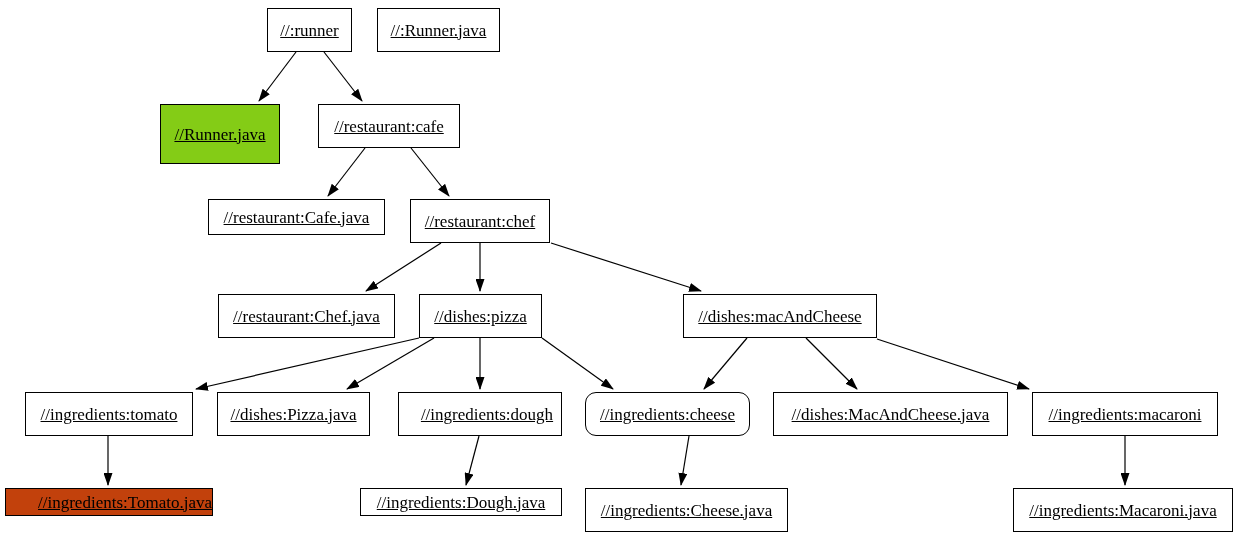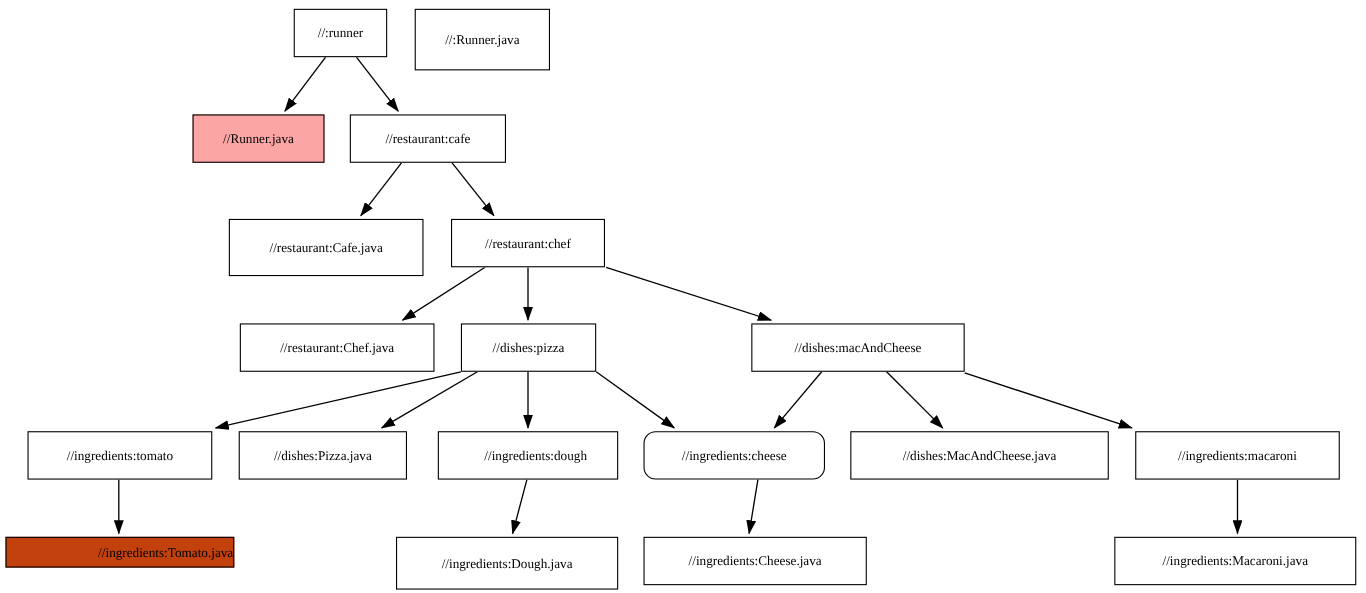--- a/index.html
+++ b/index.html
@@ -30,23 +30,24 @@
     position: absolute;
     box-sizing: border-box;
     background: #ffffff;
     border: 1px solid #000000;
     display: flex;
     align-items: center;
     justify-content: center;
     white-space: nowrap;
   }
   .node span {
-    font-size: 12px;
+    font-size: 17px;
     color: #000000;
     line-height: 1;
+    text-decoration: underline;
   }
 </style>
 </head>
 <body>
 
 <div id="canvas">
   <svg id="edges" viewBox="0 0 1242 539" xmlns="http://www.w3.org/2000/svg">
     <defs>
       <marker id="arrowhead" markerUnits="userSpaceOnUse" markerWidth="13" markerHeight="9" refX="12" refY="4.5" orient="auto">
         <path d="M0,0 L13,4.5 L0,9 Z" fill="#000000"></path>
@@ -70,30 +71,30 @@
         <line x1="108" y1="436" x2="108" y2="485" stroke="#000000" marker-end="url(#arrowhead)"></line>
         <line x1="479" y1="436" x2="466" y2="485" stroke="#000000" marker-end="url(#arrowhead)"></line>
         <line x1="689" y1="436" x2="681" y2="485" stroke="#000000" marker-end="url(#arrowhead)"></line>
         <line x1="1125" y1="436" x2="1125" y2="485" stroke="#000000" marker-end="url(#arrowhead)"></line>
       </g>
   </svg>
   <div id="nodes">
       <div class="node" style="left: 267px; top: 8px; width: 85px; height: 44px; background: rgb(255, 255, 255); border-color: rgb(0, 0, 0);">
         <span style="color: rgb(0, 0, 0);">//:runner</span>
       </div>
-      <div class="node" style="left: 377px; top: 8px; width: 123px; height: 56px; background: rgb(255, 255, 255); border-color: rgb(0, 0, 0);">
+      <div class="node" style="left: 377px; top: 8px; width: 123px; height: 44px; background: rgb(255, 255, 255); border-color: rgb(0, 0, 0);">
         <span style="color: rgb(0, 0, 0);">//:Runner.java</span>
       </div>
-      <div class="node" style="left: 175px; top: 104px; width: 120px; height: 44px; background: #fca5a5; border-color: rgb(0, 0, 0);">
+      <div class="node" style="left: 160px; top: 104px; width: 120px; height: 60px; background: #84cc16; border-color: rgb(0, 0, 0);">
         <span style="color: rgb(0, 0, 0);">//Runner.java</span>
       </div>
       <div class="node" style="left: 318px; top: 104px; width: 142px; height: 44px; background: rgb(255, 255, 255); border-color: rgb(0, 0, 0);">
         <span style="color: rgb(0, 0, 0);">//restaurant:cafe</span>
       </div>
-      <div class="node" style="left: 208px; top: 199px; width: 177px; height: 52px; background: rgb(255, 255, 255); border-color: rgb(0, 0, 0);">
+      <div class="node" style="left: 208px; top: 199px; width: 177px; height: 36px; background: rgb(255, 255, 255); border-color: rgb(0, 0, 0);">
         <span style="color: rgb(0, 0, 0);">//restaurant:Cafe.java</span>
       </div>
       <div class="node" style="left: 410px; top: 199px; width: 140px; height: 44px; background: rgb(255, 255, 255); border-color: rgb(0, 0, 0);">
         <span style="color: rgb(0, 0, 0);">//restaurant:chef</span>
       </div>
       <div class="node" style="left: 218px; top: 294px; width: 177px; height: 44px; background: rgb(255, 255, 255); border-color: rgb(0, 0, 0);">
         <span style="color: rgb(0, 0, 0);">//restaurant:Chef.java</span>
       </div>
       <div class="node" style="left: 419px; top: 294px; width: 123px; height: 44px; background: rgb(255, 255, 255); border-color: rgb(0, 0, 0);">
         <span style="color: rgb(0, 0, 0);">//dishes:pizza</span>
@@ -115,21 +116,21 @@
       </div>
       <div class="node" style="left: 773px; top: 392px; width: 235px; height: 44px; background: rgb(255, 255, 255); border-color: rgb(0, 0, 0);">
         <span style="color: rgb(0, 0, 0);">//dishes:MacAndCheese.java</span>
       </div>
       <div class="node" style="left: 1032px; top: 392px; width: 186px; height: 44px; background: rgb(255, 255, 255); border-color: rgb(0, 0, 0);">
         <span style="color: rgb(0, 0, 0);">//ingredients:macaroni</span>
       </div>
       <div class="node" style="left: 5px; top: 488px; width: 208px; height: 28px; background: #c2410c; border-color: rgb(0, 0, 0); justify-content: flex-end;">
         <span style="color: rgb(0, 0, 0);">//ingredients:Tomato.java</span>
       </div>
-      <div class="node" style="left: 360px; top: 488px; width: 202px; height: 48px; background: rgb(255, 255, 255); border-color: rgb(0, 0, 0);">
+      <div class="node" style="left: 360px; top: 488px; width: 202px; height: 28px; background: rgb(255, 255, 255); border-color: rgb(0, 0, 0);">
         <span style="color: rgb(0, 0, 0);">//ingredients:Dough.java</span>
       </div>
       <div class="node" style="left: 585px; top: 488px; width: 203px; height: 44px; background: rgb(255, 255, 255); border-color: rgb(0, 0, 0);">
         <span style="color: rgb(0, 0, 0);">//ingredients:Cheese.java</span>
       </div>
       <div class="node" style="left: 1013px; top: 488px; width: 220px; height: 44px; background: rgb(255, 255, 255); border-color: rgb(0, 0, 0);">
         <span style="color: rgb(0, 0, 0);">//ingredients:Macaroni.java</span>
       </div>
     </div>
 </div>

